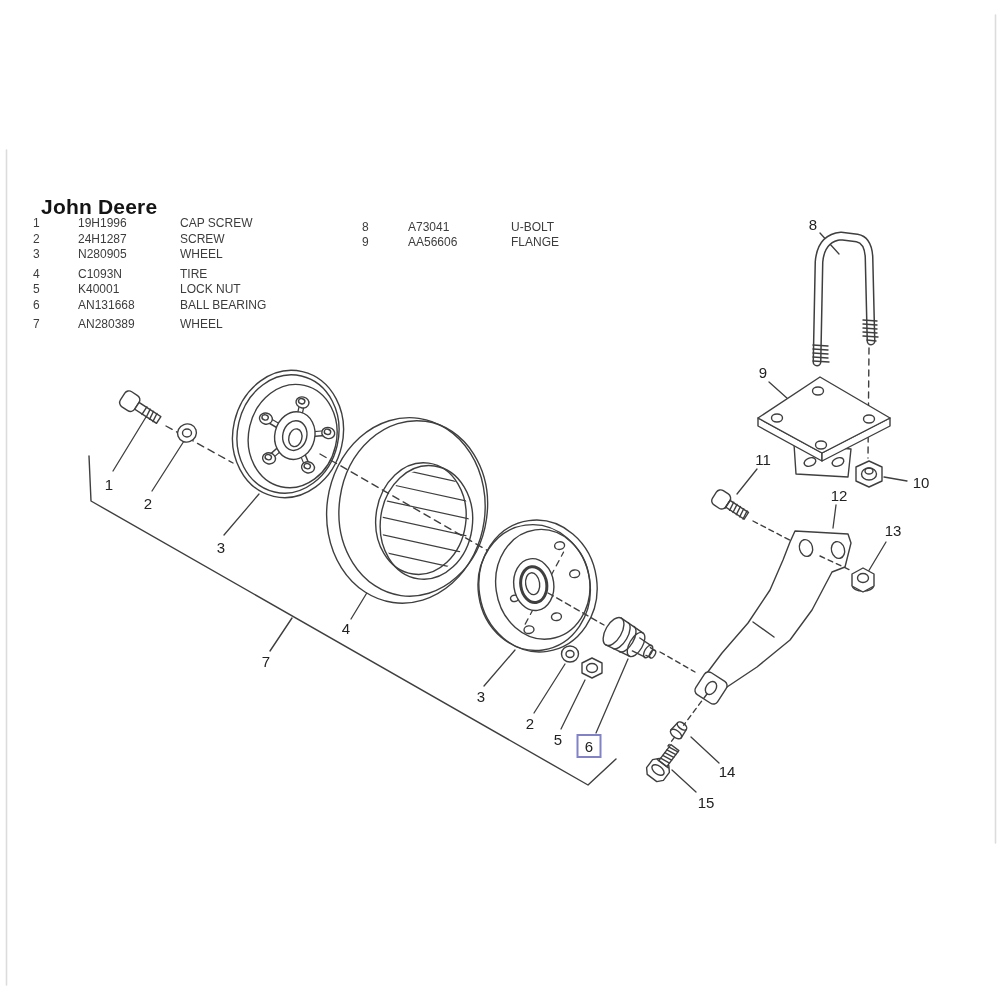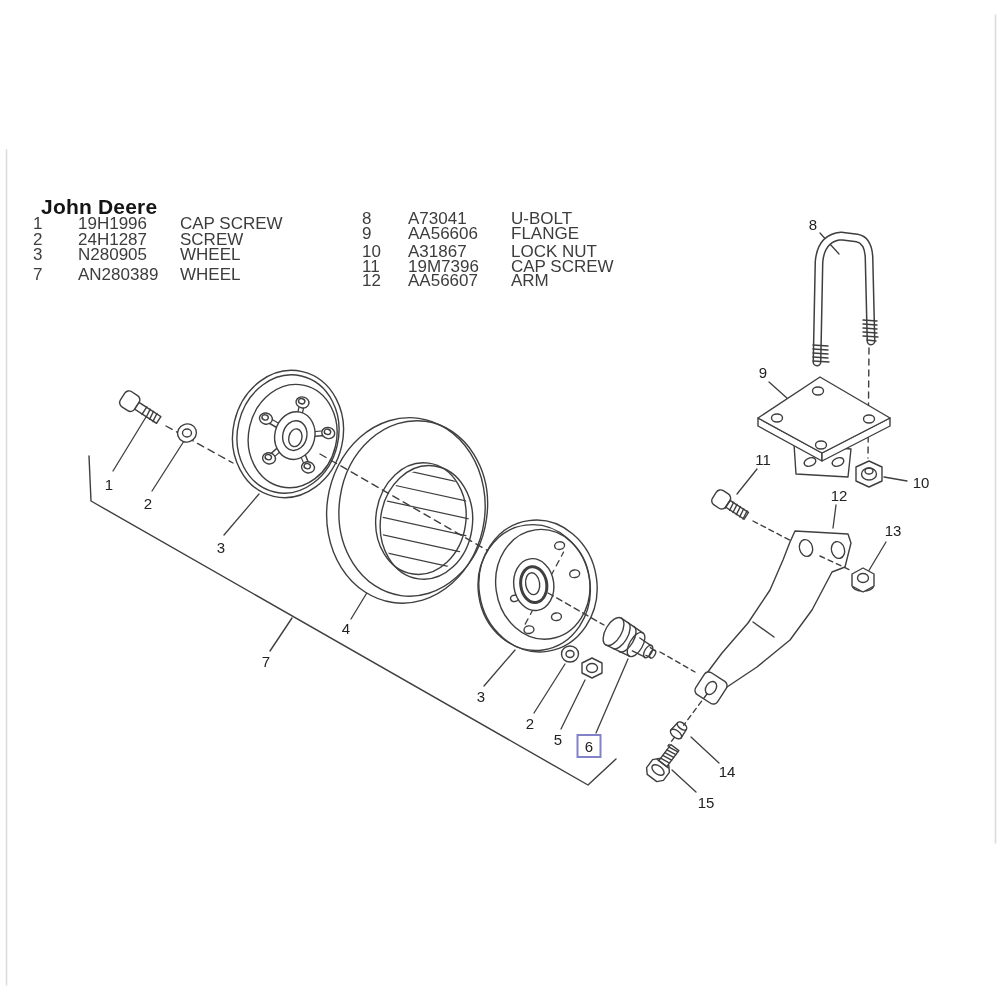--- a/index.html
+++ b/index.html
@@ -4,23 +4,23 @@
 <style>
   html,body{margin:0;padding:0;}
   body{
     width:1000px;height:1000px;position:relative;background:#ffffff;
     font-family:"Liberation Sans", sans-serif;color:#3d3d3d;overflow:hidden;
   }
   .page-title{
     position:absolute;left:32px;top:186px;margin:9px;
     font-size:21px;font-weight:bold;color:#141414;letter-spacing:.2px;
   }
-  .parts-col{position:absolute;font-size:17px;color:#3d3d3d;}
+  .parts-col{position:absolute;font-size:12px;color:#3d3d3d;}
   .parts-col-left{left:33px;top:216px;}
-  .parts-col-right{left:362px;top:212px;}
+  .parts-col-right{left:362px;top:220px;}
   .pgroup{margin-bottom:4px;}
   .prow{height:15.5px;line-height:15.5px;white-space:nowrap;}
   .parts-col-right .prow{height:14.6px;line-height:14.6px;}
   .pnum{display:inline-block;width:45px;}
   .ppart{display:inline-block;width:102px;}
   .parts-col-right .pnum{width:46px;}
   .parts-col-right .ppart{width:103px;}
   .pdesc{display:inline-block;}
   #diagram-svg{position:absolute;left:0;top:0;}
   #callout-layer{position:absolute;left:0;top:0;width:1000px;height:1000px;pointer-events:none;}
@@ -39,32 +39,32 @@
 <main>
   <h1 class="page-title">John Deere</h1>
 
   <div class="parts-col parts-col-left" id="parts-left">
       <div class="pgroup">
         <div class="prow"><span class="pnum">1</span><span class="ppart">19H1996</span><span class="pdesc">CAP SCREW</span></div>
         <div class="prow"><span class="pnum">2</span><span class="ppart">24H1287</span><span class="pdesc">SCREW</span></div>
         <div class="prow"><span class="pnum">3</span><span class="ppart">N280905</span><span class="pdesc">WHEEL</span></div>
       </div>
       <div class="pgroup">
+        <div class="prow"><span class="pnum">4</span><span class="ppart">C1093N</span><span class="pdesc">TIRE</span></div>
+        <div class="prow"><span class="pnum">5</span><span class="ppart">K40001</span><span class="pdesc">LOCK NUT</span></div>
+        <div class="prow"><span class="pnum">6</span><span class="ppart">AN131668</span><span class="pdesc">BALL BEARING</span></div>
+      </div>
+      <div class="pgroup">
         <div class="prow"><span class="pnum">7</span><span class="ppart">AN280389</span><span class="pdesc">WHEEL</span></div>
       </div>
     </div>
   <div class="parts-col parts-col-right" id="parts-right">
       <div class="pgroup">
         <div class="prow"><span class="pnum">8</span><span class="ppart">A73041</span><span class="pdesc">U-BOLT</span></div>
         <div class="prow"><span class="pnum">9</span><span class="ppart">AA56606</span><span class="pdesc">FLANGE</span></div>
-      </div>
-      <div class="pgroup">
-        <div class="prow"><span class="pnum">10</span><span class="ppart">A31867</span><span class="pdesc">LOCK NUT</span></div>
-        <div class="prow"><span class="pnum">11</span><span class="ppart">19M7396</span><span class="pdesc">CAP SCREW</span></div>
-        <div class="prow"><span class="pnum">12</span><span class="ppart">AA56607</span><span class="pdesc">ARM</span></div>
       </div>
     </div>
 
   <svg id="diagram-svg" width="1000" height="1000" viewBox="0 0 1000 1000">
     <defs>
       <clipPath id="tire-open-clip">
           <ellipse cx="427" cy="520" rx="43" ry="54"></ellipse>
         </clipPath>
     </defs>
     <g fill="none" stroke="#3f3f3f" stroke-width="1.4" stroke-linecap="round" stroke-linejoin="round">

